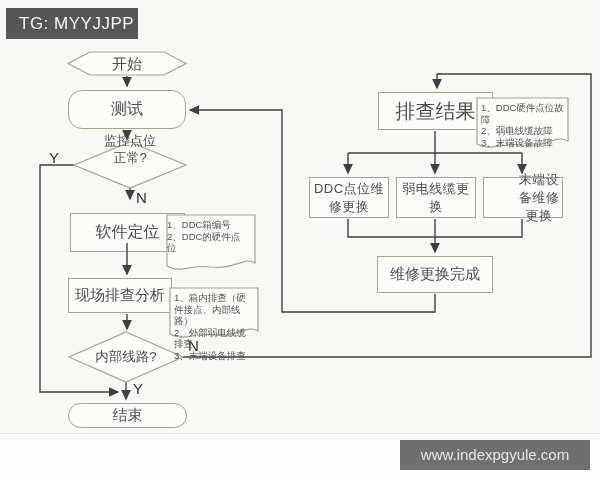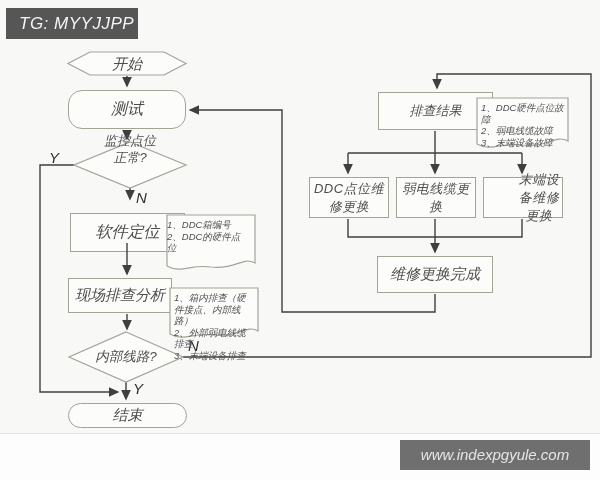--- a/index.html
+++ b/index.html
@@ -4,21 +4,20 @@
 <title>Flowchart</title>
 <style>
   html,body{margin:0;padding:0;}
   body{
     font-family:"Liberation Sans","DejaVu Sans",sans-serif;
     background:#ffffff;
   }
   .stage{
     position:relative;width:600px;height:480px;overflow:hidden;
     background:#f8f8f7;
-    font-style:italic;
   }
   .bottom-strip{
     position:absolute;left:0;top:433px;width:600px;height:47px;
     background:#fdfdfd;border-top:1px solid #e3e3e3;
   }
   
   .banner-tg{
     position:absolute;left:6px;top:8px;width:132px;height:31px;
     background:#565656;color:#f5f5f5;font-size:17px;line-height:31px;
     padding-left:13px;box-sizing:border-box;letter-spacing:.5px;
@@ -33,21 +32,21 @@
     position:absolute;box-sizing:border-box;
     background:#fcfcfb;border:1px solid #a3a396;color:#4d4d4d;
     display:flex;align-items:center;justify-content:center;
     text-align:center;z-index:1;
   }
   .box.stadium{border-radius:13px;}
   .b-test{left:68px;top:90px;width:118px;height:39px;font-size:16px;border-radius:14px;}
   .b-software{left:70px;top:213px;width:115px;height:39px;font-size:16px;}
   .b-field{left:68px;top:278px;width:104px;height:35px;font-size:15px;}
   .b-end{left:68px;top:403px;width:119px;height:25px;font-size:15px;}
-  .b-result{left:378px;top:92px;width:115px;height:38px;font-size:13px;text-align:center;}
+  .b-result{left:378px;top:92px;width:115px;height:38px;font-size:20px;text-align:center;}
   .b-ddc{left:309px;top:177px;width:80px;height:41px;font-size:13px;line-height:18px;letter-spacing:.5px;}
   .b-cable{left:396px;top:177px;width:80px;height:41px;font-size:13px;line-height:18px;letter-spacing:.5px;}
   .b-terminal{left:483px;top:177px;width:80px;height:41px;font-size:13px;line-height:18px;letter-spacing:.5px;padding-left:32px;}
   .b-complete{left:377px;top:256px;width:116px;height:37px;font-size:15px;}
   
   .shape-label{
     position:absolute;color:#4d4d4d;text-align:center;z-index:3;
   }
   .t-start{left:68px;top:52px;width:118px;height:24px;line-height:24px;font-size:15px;}
   .t-dec1{left:72px;top:132px;width:116px;font-size:13px;line-height:17px;}

